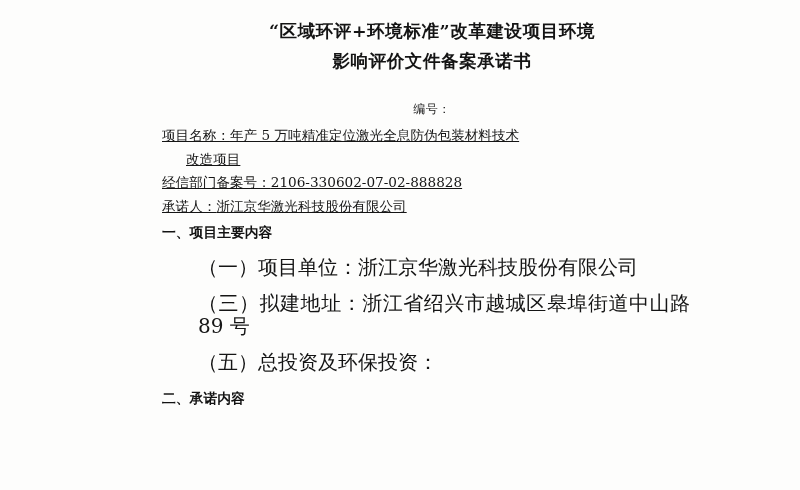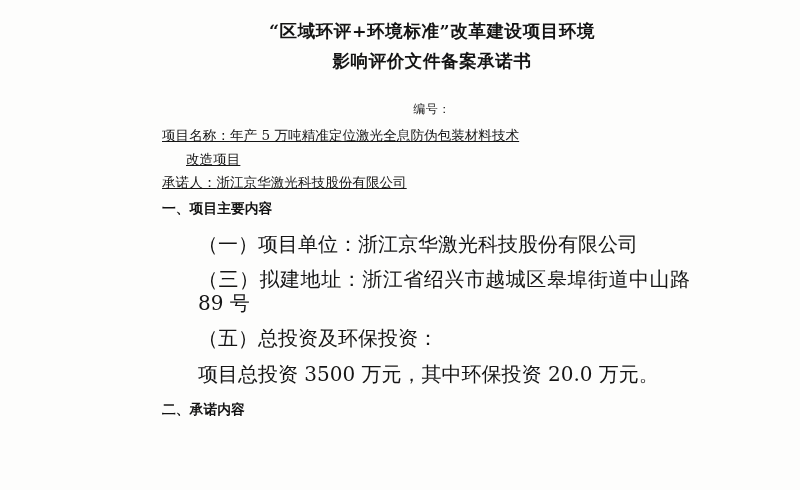--- a/index.html
+++ b/index.html
@@ -57,21 +57,20 @@
     margin: 0;
     text-align: justify;
     text-decoration: underline;
   }
   .section-head {
     font-size: 13.8px;
     line-height: 24px;
     color: #121212;
     margin: 2px 0 0 0;
     font-weight: bold;
-    font-family: Liberation Serif, serif;
   }
   .para {
     font-size: 20px;
     line-height: 23.5px;
     color: #151515;
     text-align: justify;
     margin: 12px;
   }
   .block-indent {
     padding-left: 24px;
@@ -91,20 +90,23 @@
 
     <div class="code-line">编号：</div>
 
     <div class="spacer-sm"></div>
 
     <p class="field-line">
       <span>项目名称：</span><span>年产 5 万吨精准定位激光全息防伪包装材料技术</span>
     </p>
     <p class="field-line block-indent">改造项目</p>
 
+    <p class="field-line">
+      <span>经信部门备案号：</span><span>2106-330602-07-02-888828</span>
+    </p>
 
     <p class="field-line">
       <span>承诺人：</span><span>浙江京华激光科技股份有限公司</span>
     </p>
 
     <p class="section-head">一、项目主要内容</p>
 
     <p class="para block-indent">
       <span>（一）项目单位：</span><span>浙江京华激光科技股份有限公司</span>
     </p>
@@ -112,18 +114,17 @@
 
     <p class="para block-indent">
       <span>（三）拟建地址：</span><span>浙江省绍兴市越城区皋埠街道中山路 89 号</span>
     </p>
 
 
     <p class="para block-indent">
       <span>（五）总投资及环保投资：</span>
     </p>
 
-    <p class="para block-indent">项目总投资 3500 万元，其中环保投资 20.0 万元。</p>
 
     <p class="section-head">二、承诺内容</p>
 
   </div>
 </div>
 
 </body></html>

